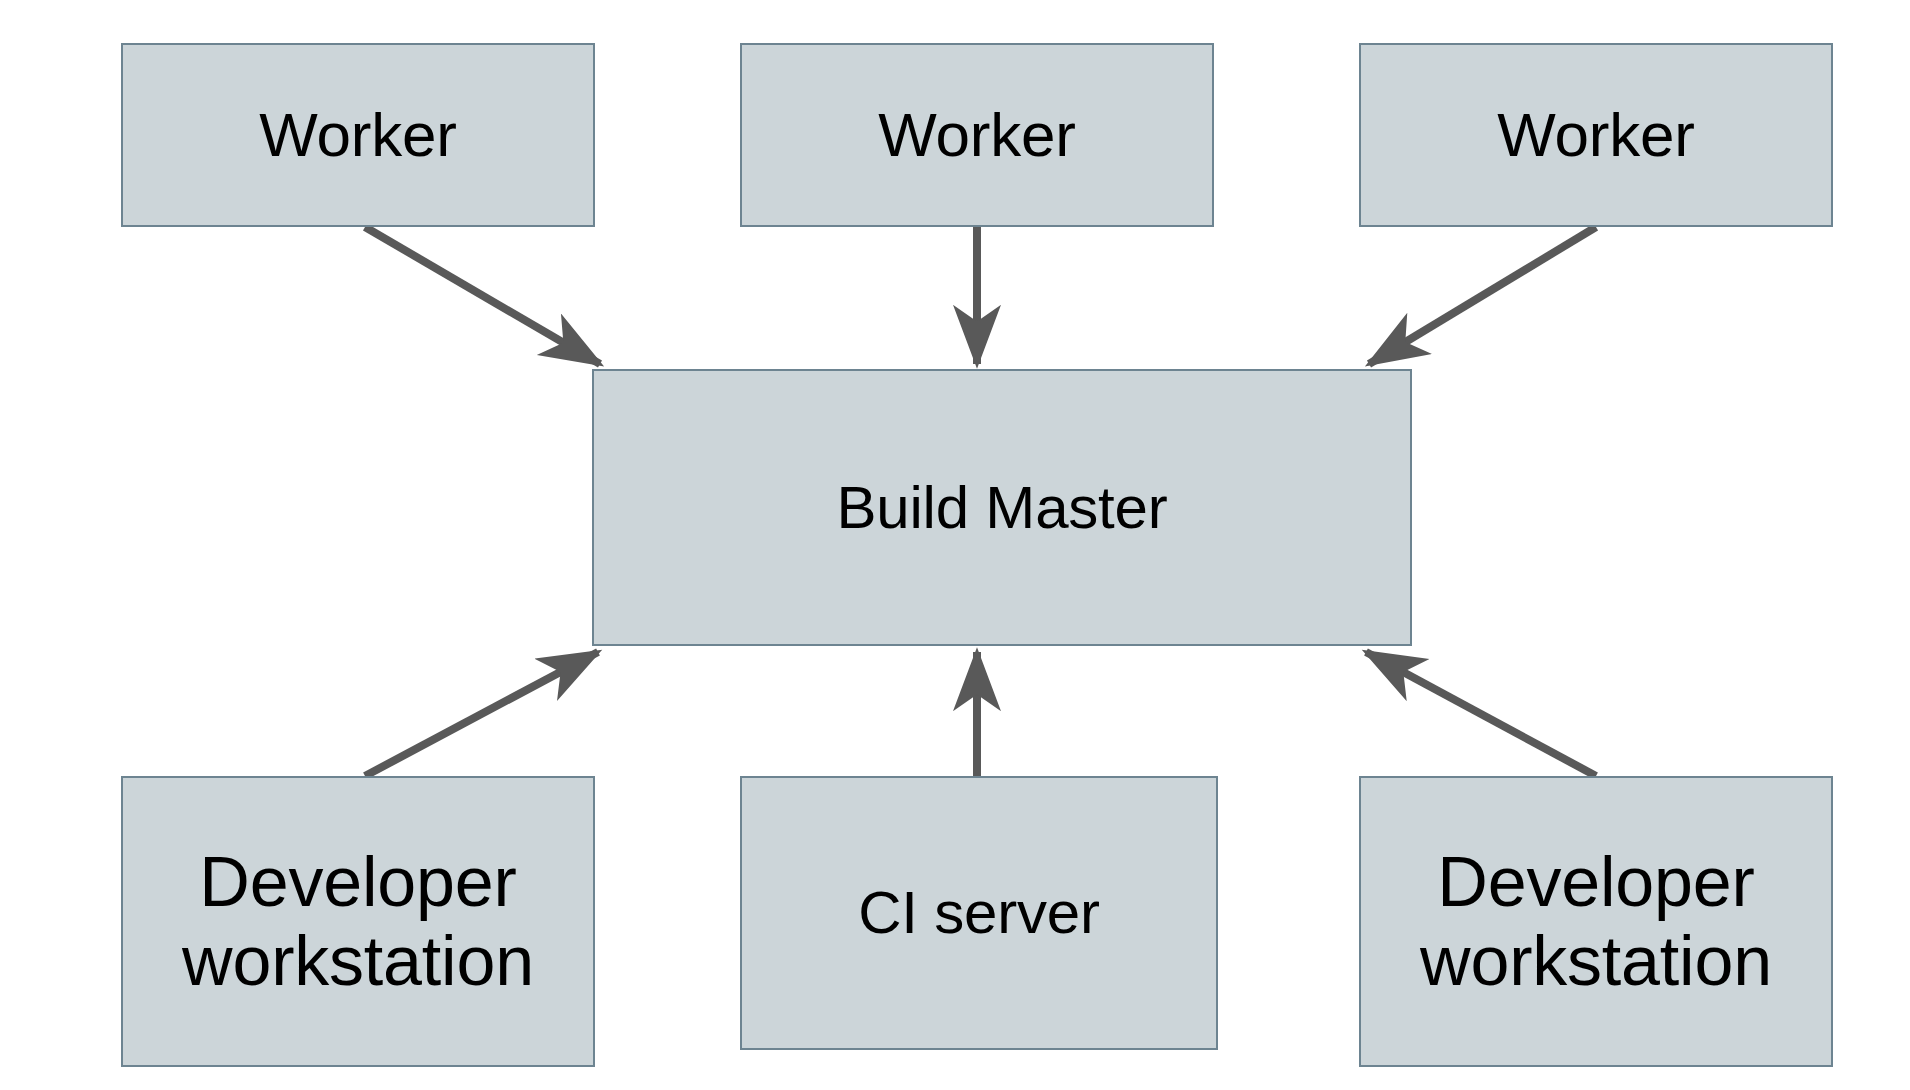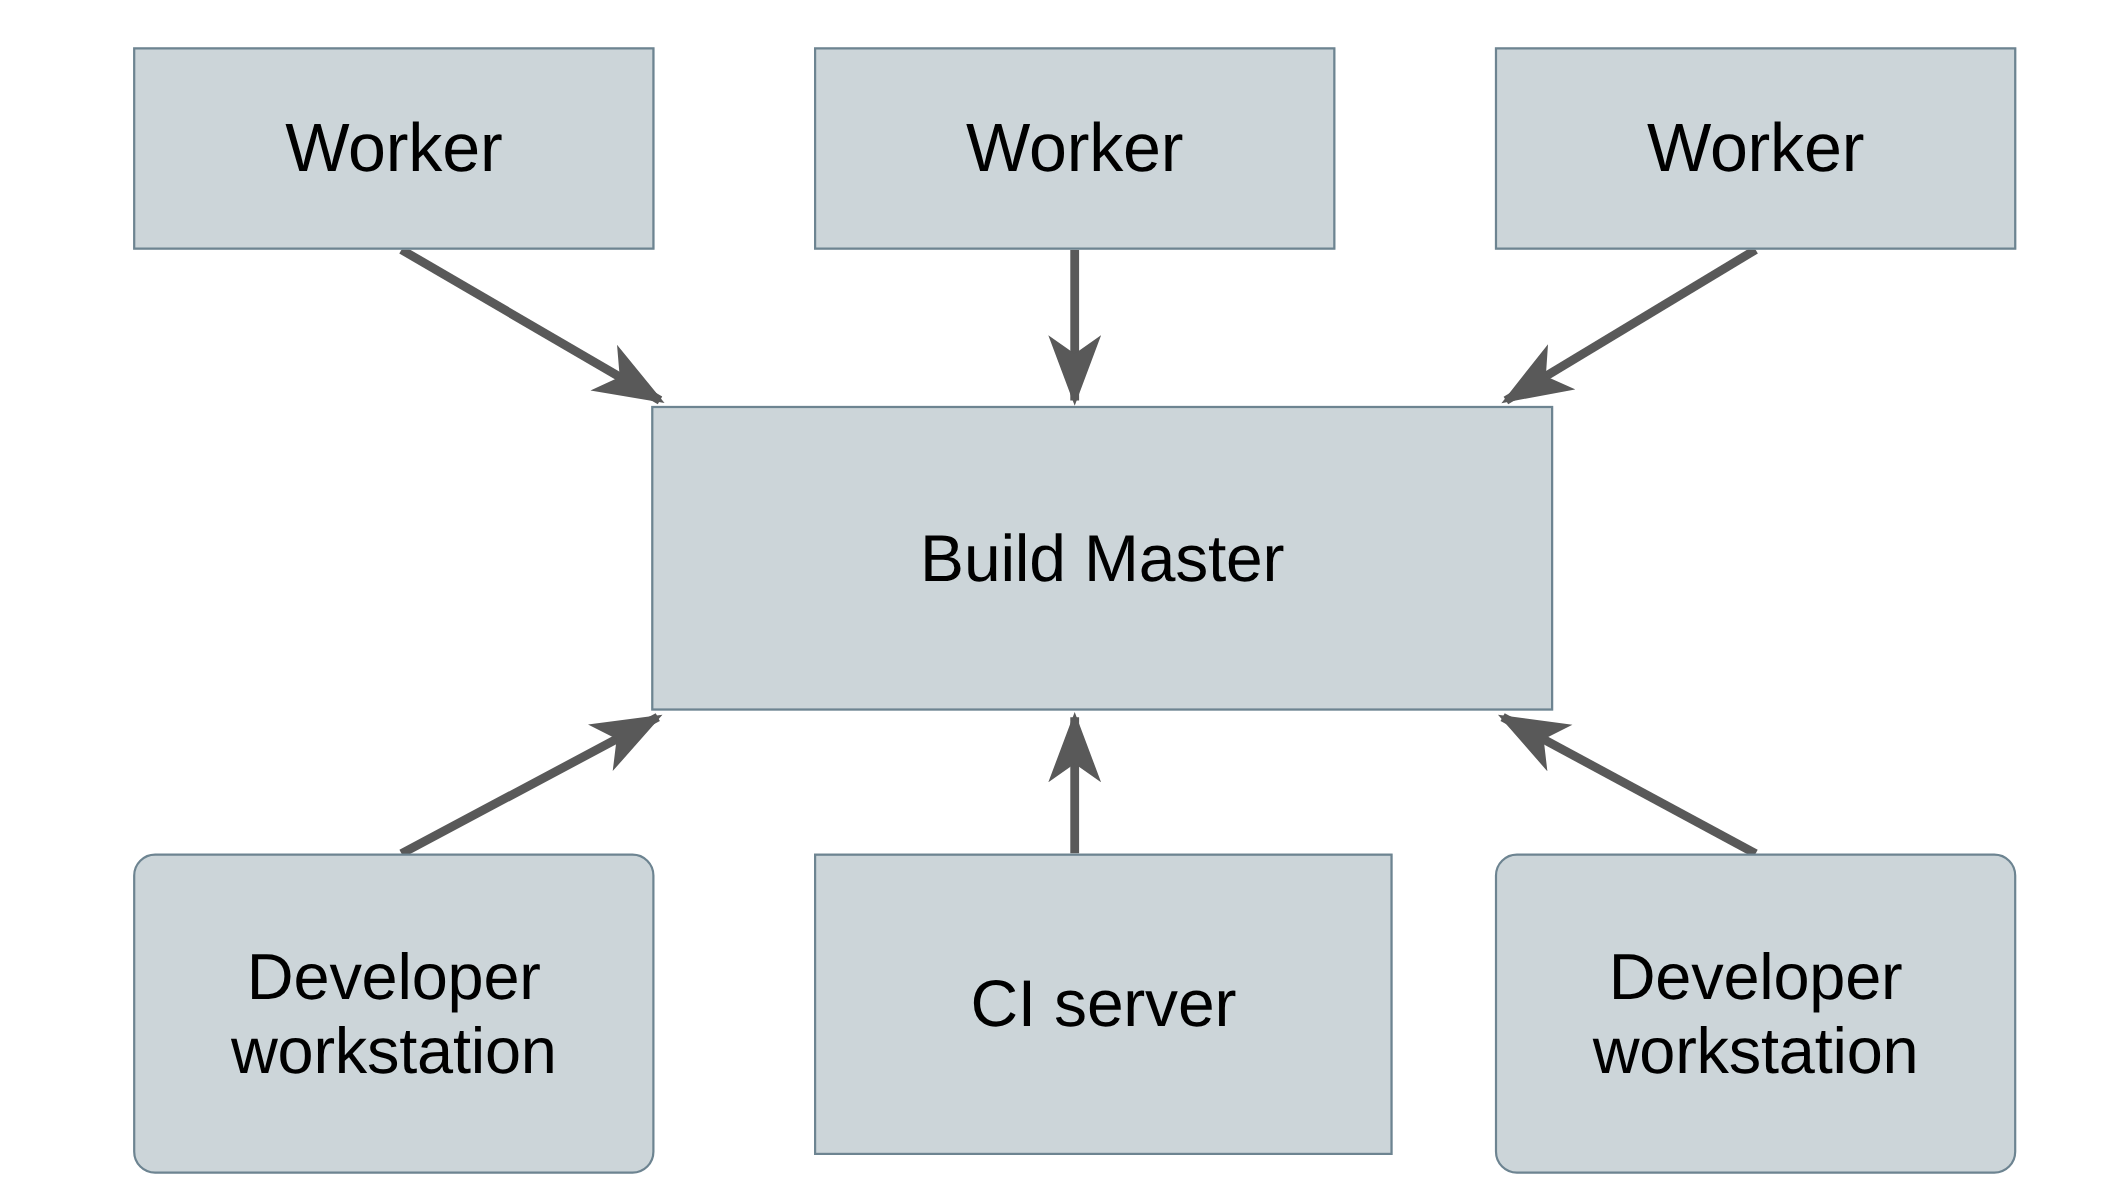--- a/index.html
+++ b/index.html
@@ -43,21 +43,21 @@
   }
   .node-label {
     display: block;
     width: 100%;
     padding: 0 6px;
     box-sizing: border-box;
   }
   .n-worker   { font-size: 62px; }
   .n-master   { font-size: 60px; }
   .n-ci       { font-size: 60px; }
-  .n-dev      { font-size: 59px; border-radius: 20px; }
+  .n-dev      { font-size: 70px; }
 </style>
 </head>
 <body>
 
 <div id="canvas">
 
   <svg id="edges" viewBox="0 0 1910 1090" width="1910" height="1090" xmlns="http://www.w3.org/2000/svg">
     <defs>
       <marker id="arrowhead" markerWidth="9" markerHeight="9" refX="7.4" refY="3" orient="auto" markerUnits="strokeWidth">
         <path d="M0,0 L8,3 L0,6 L2.1,3 Z" fill="#595959"></path>
@@ -87,21 +87,21 @@
 
   <div class="node n-master" style="left: 592px; top: 369px; width: 820px; height: 277px; background: rgb(204, 213, 217); border-color: rgb(109, 132, 145); color: rgb(0, 0, 0);">
     <span class="node-label">Build Master</span>
   </div>
 
   <div class="node n-dev" style="left: 121px; top: 776px; width: 474px; height: 291px; background: rgb(204, 213, 217); border-color: rgb(109, 132, 145); color: rgb(0, 0, 0);">
     <span class="node-label">Developer
 workstation</span>
   </div>
 
-  <div class="node n-ci" style="left: 740px; top: 776px; width: 526px; height: 274px; background: rgb(204, 213, 217); border-color: rgb(109, 132, 145); color: rgb(0, 0, 0);">
+  <div class="node n-ci" style="left: 740px; top: 776px; width: 478px; height: 274px; background: rgb(204, 213, 217); border-color: rgb(109, 132, 145); color: rgb(0, 0, 0);">
     <span class="node-label">CI server</span>
   </div>
 
   <div class="node n-dev" style="left: 1359px; top: 776px; width: 474px; height: 291px; background: rgb(204, 213, 217); border-color: rgb(109, 132, 145); color: rgb(0, 0, 0);">
     <span class="node-label">Developer
 workstation</span>
   </div>
 
 </div>
 

